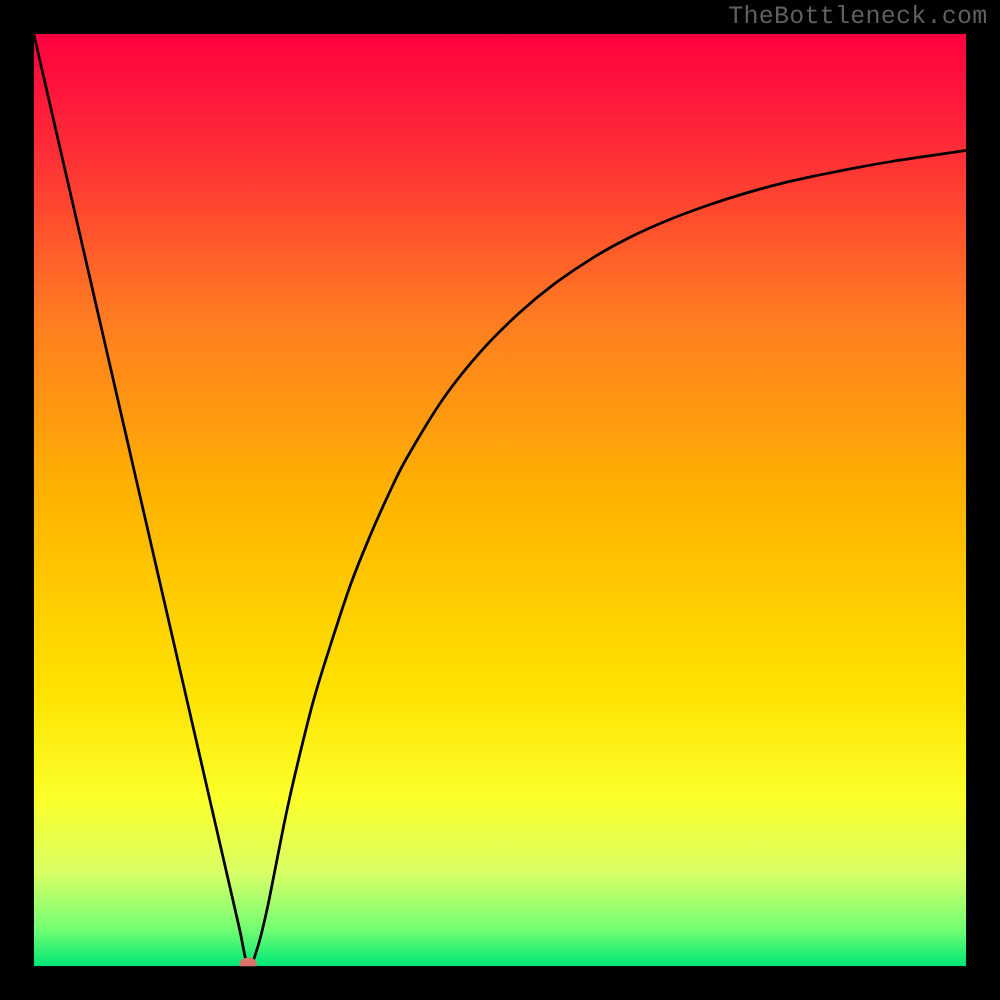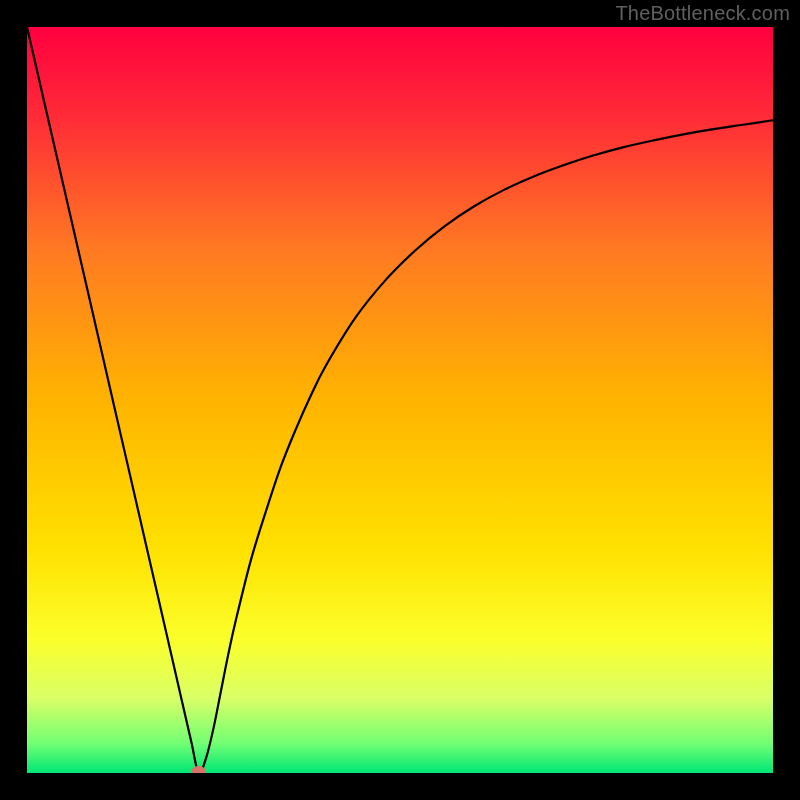--- a/index.html
+++ b/index.html
@@ -9,20 +9,21 @@
     height: 800px;
     background: #000;
     font-family: Arial, Helvetica, sans-serif;
     overflow: hidden;
   }
   .frame {
     position: relative;
     width: 800px;
     height: 688px;
     background: #000;
+    font-family: Liberation Mono, monospace;
   }
   .attribution {
     position: absolute;
     top: 2px;
     right: 10px;
     color: #606060;
     font-size: 20px;
     font-weight: 500;
     letter-spacing: 0.2px;
     z-index: 10;

